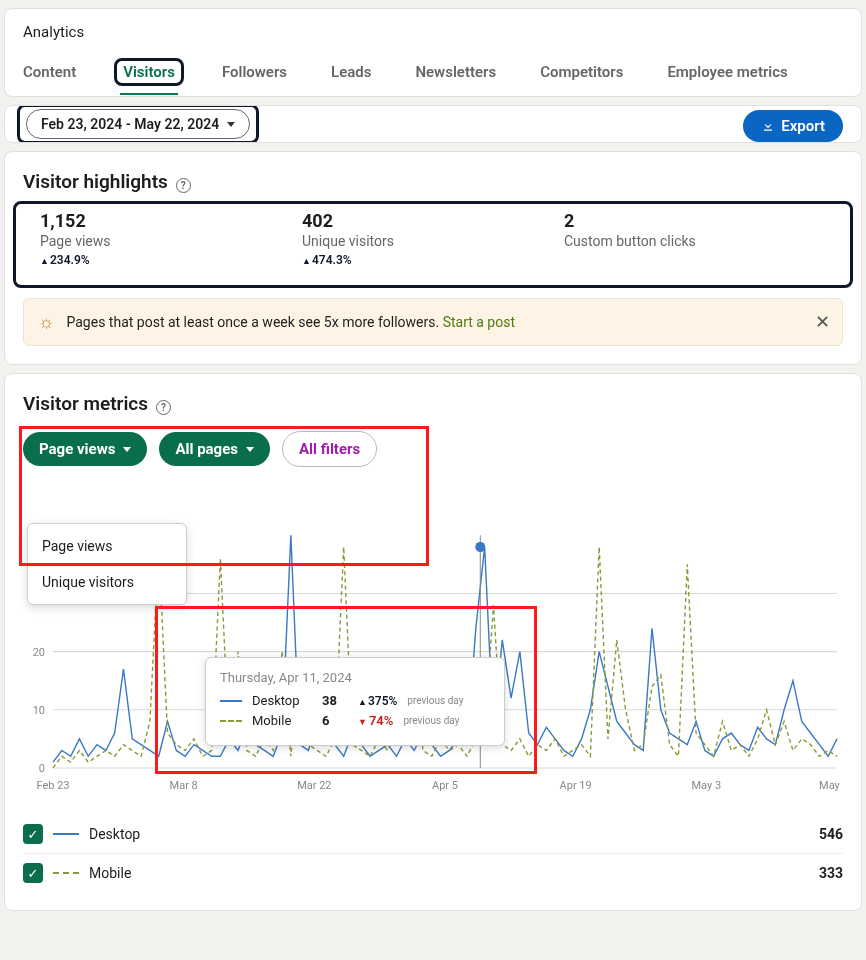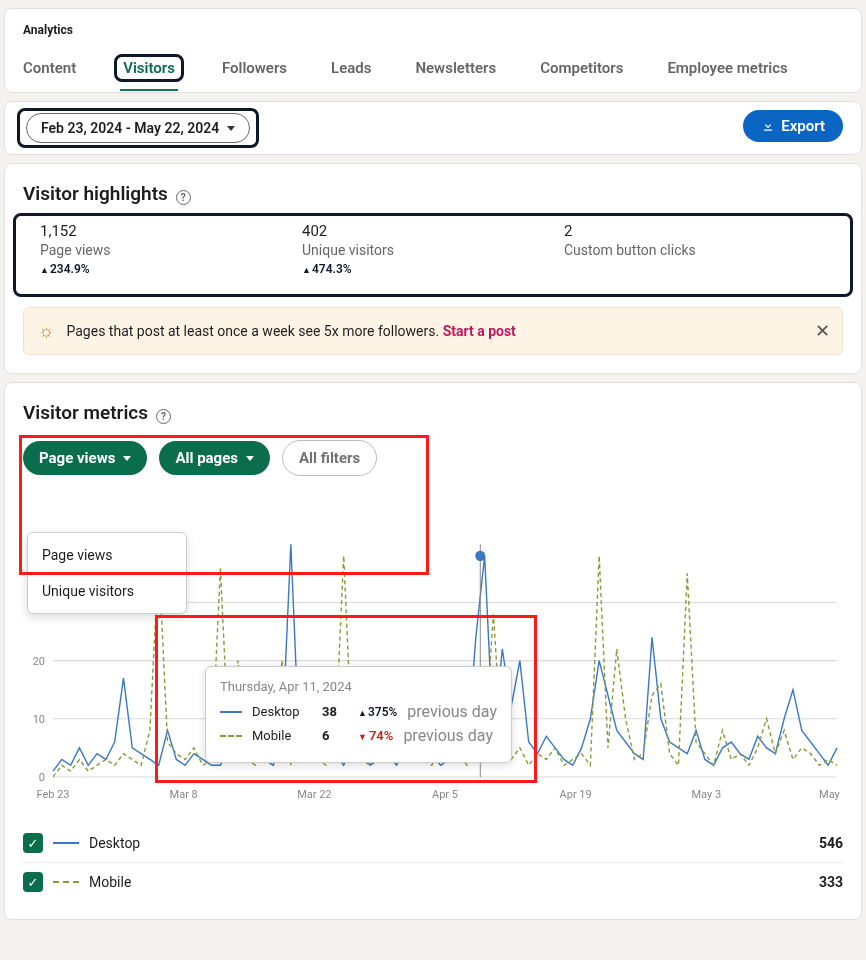--- a/index.html
+++ b/index.html
@@ -1,58 +1,58 @@
 <!DOCTYPE html>
 <html><head>
 <meta charset="utf-8">
 <style>
 *{box-sizing:border-box;margin:0;padding:0;font-family:-apple-system,BlinkMacSystemFont,"Segoe UI",Roboto,Arial,sans-serif}
 body{background:#f3f2ef;color:#1d1d1d;font-size:14px;width:866px;margin:0 auto}
 .card{background:#fff;border:1px solid #e0e0e0;border-radius:8px;margin:8px 4px;overflow:hidden}
 .analytics-head{padding:14px 18px 0}
-h1{font-size:12px;font-weight:700;margin-bottom:12px}
+h1{font-size:15px;font-weight:400;margin-bottom:12px}
 .tabs{display:flex;gap:44px;border-bottom:1px solid transparent}
 .tab{padding:10px 0 12px;color:#666;font-weight:600;cursor:pointer;font-size:15px}
 .tab.active{color:#0a6e4d;border-bottom:2px solid #0a7a57}
 .hl-red{border:3px solid #0f172a;border-radius:8px;padding:2px 6px;margin:-2px -6px}
-.bar{display:flex;justify-content:space-between;align-items:flex-start;padding:8px 18px}
+.bar{display:flex;justify-content:space-between;align-items:flex-end;padding:0 18px}
 .date-pill{border:1px solid #666;border-radius:18px;padding:6px 14px;font-weight:600;display:flex;align-items:center;gap:8px;cursor:pointer}
 .caret{width:0;height:0;border-left:4px solid transparent;border-right:4px solid transparent;border-top:5px solid #333}
 .export{background:#0a66c2;color:#fff;border:none;border-radius:16px;padding:7px 18px;font-weight:600;font-size:15px;display:flex;align-items:center;gap:6px;cursor:pointer}
 .section-head{display:flex;align-items:flex-end;gap:8px;padding:18px 18px 10px;font-size:19px;font-weight:600}
 .help{width:15px;height:15px;border:1.6px solid #666;border-radius:50%;display:inline-flex;align-items:center;justify-content:center;font-size:10px;color:#666;font-weight:700}
 .highlights{display:flex;padding:4px 18px 16px}
 .hi-col{flex:1}
-.hi-val{font-size:15px;font-weight:400}
+.hi-val{font-size:18px;font-weight:700}
 .hi-lab{color:#666;margin:2px 0}
 .delta{color:#0f172a;font-size:12px;font-weight:600}
 .delta::before{content:"▲";margin-right:1px;font-size:9px}
 .tip{margin:8px 18px 18px;background:#fdf4e6;border:1px solid #efe3ce;border-radius:6px;padding:12px 44px 12px 14px;display:flex;align-items:center;gap:12px;position:relative}
 .bulb{color:#b38728;font-size:18px}
-.tip a{color:#be185d;font-weight:700;text-decoration:none}
+.tip a{color:#4d7c0f;font-weight:400;text-decoration:none}
 .tip-x{position:absolute;right:12px;top:12px;font-size:18px;color:#555;cursor:pointer}
 .filters-row{display:flex;gap:12px;padding:6px 18px 20px;align-items:center}
 .pill{border-radius:18px;padding:8px 16px;font-weight:700;display:flex;align-items:center;gap:8px;cursor:pointer;font-size:15px}
 .pill.green{background:#0a6e4d;color:#fff}
-.pill.outline{background:#fff;border:1px solid #bbb;color:#737373}
+.pill.outline{background:#fff;border:1px solid #bbb;color:#a21caf}
 .caret-w{border-top-color:#fff}
 .metrics-wrap{position:relative;padding:0 18px 10px}
 .dd{position:absolute;left:22px;top:-4px;background:#fff;border:1px solid #ccc;border-radius:6px;box-shadow:0 3px 10px rgba(0,0,0,.15);z-index:6;padding:4px 0;min-width:160px}
 .dd-item{padding:10px 14px;cursor:pointer}
 .chart{position:relative;height:270px;margin-top:40px}
 .grid line{stroke:#d9d9d9}
 .axis text{fill:#888;font-size:11px}
 .line-desktop{stroke:#3a78c5;stroke-width:1.4;fill:none}
 .line-mobile{stroke:#8a9a3b;stroke-width:1.4;fill:none;stroke-dasharray:4 3}
 .tooltip{position:absolute;left:182px;top:130px;background:#fff;border:1px solid #ccc;border-radius:6px;padding:12px 14px;box-shadow:0 2px 8px rgba(0,0,0,.15);font-size:13px;z-index:5;min-width:300px}
 .tt-date{color:#888;margin-bottom:8px}
 .tt-row{display:flex;align-items:center;gap:10px;margin:5px 0}
 .swatch-line{width:22px;height:0;border-top:2px solid;border-color:#3a78c5}
 .swatch-dash{width:22px;height:0;border-top:2px dashed #8a9a3b}
-.prev{color:#888;font-size:16px}
+.prev{color:#888;font-size:10px}
 .down{color:#c71e1e;font-weight:600}
 .down::before{content:"▼";font-size:9px;margin-right:2px}
 .legend{padding:8px 18px 18px}
 .leg-row{display:flex;align-items:center;gap:10px;padding:9px 0;border-top:1px solid #eee}
 .leg-row:first-child{border-top:none}
 .chk{width:20px;height:20px;border-radius:4px;background:#0a6e4d;display:flex;align-items:center;justify-content:center;color:#fff;font-size:13px}
 .leg-line{width:26px;height:0;border-top:2px solid #3a78c5}
 .leg-dash{width:26px;height:0;border-top:2px dashed #8a9a3b}
 .leg-total{margin-left:auto;font-weight:700}
 .red-box{border:3px solid #ff1a1a;position:absolute;pointer-events:none;z-index:8}

